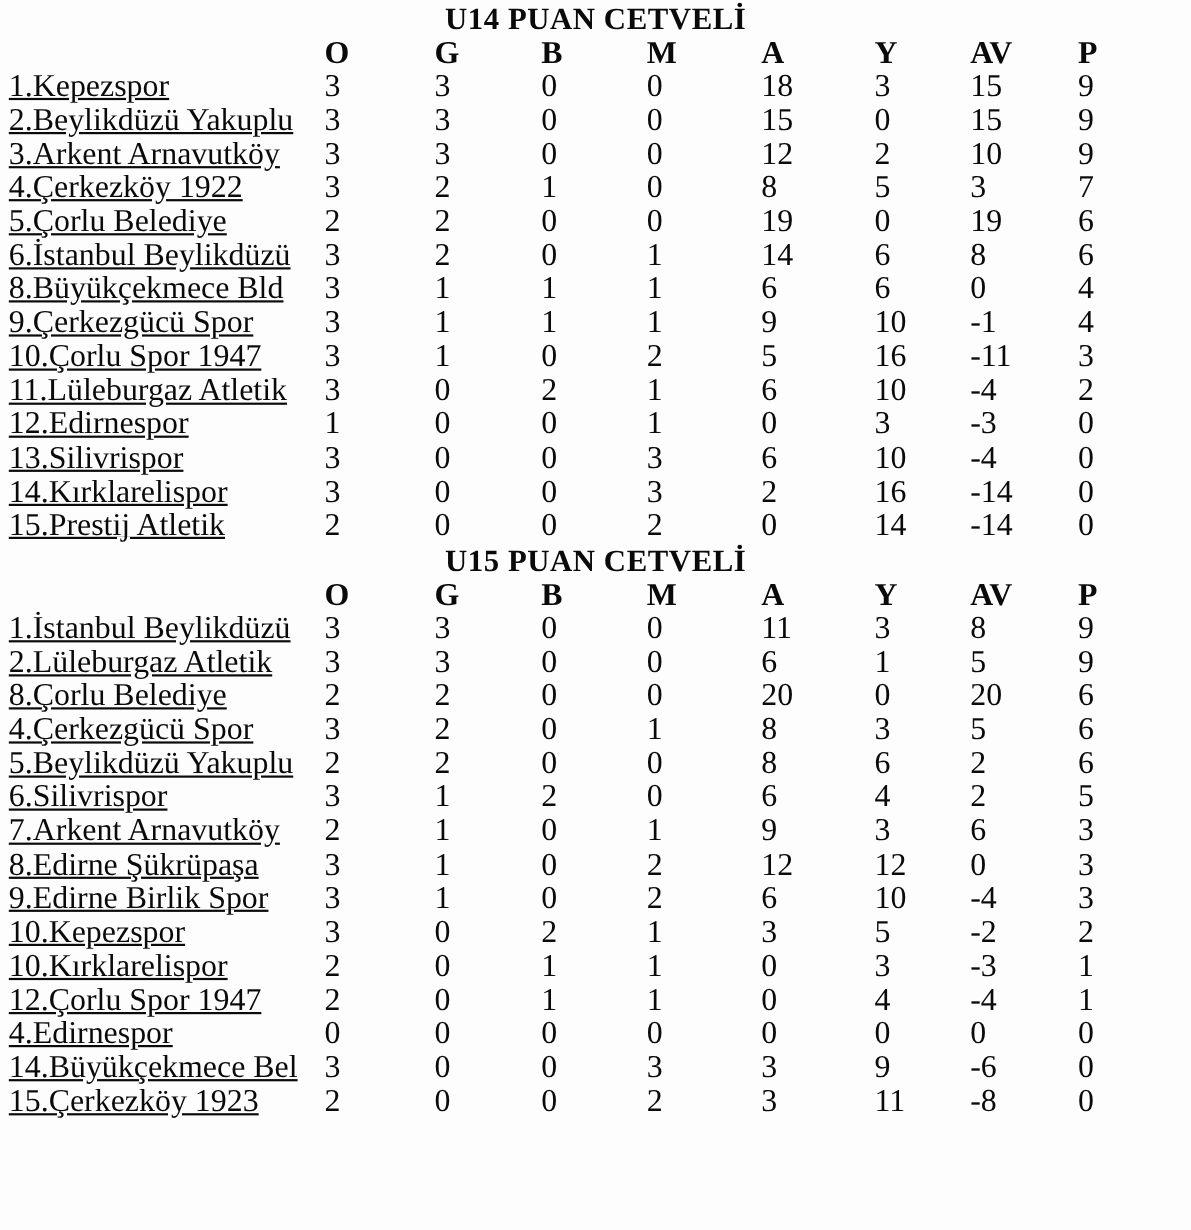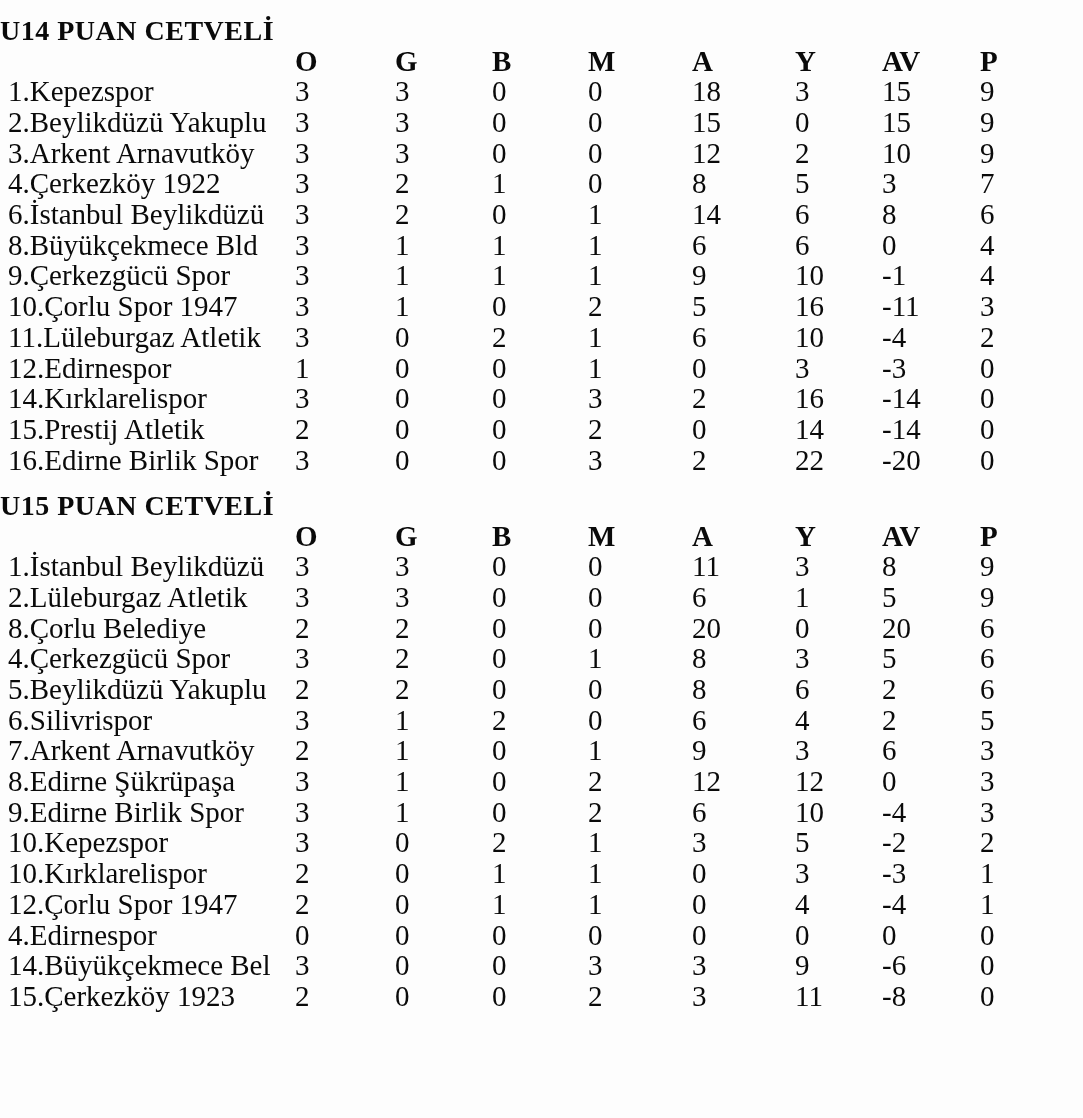--- a/index.html
+++ b/index.html
@@ -10,24 +10,24 @@
     width: 1083px;
     height: 1118px;
     background: #fdfdfd;
     color: #0a0a0a;
     font-family: "Liberation Serif", "DejaVu Serif", serif;
     overflow: hidden;
   }
   .section-title {
     font-size: 28px;
     font-weight: bold;
-    text-align: left;
+    text-align: center;
     height: 30px;
     line-height: 30px;
-    padding-top: 16px;
+    padding-top: 3px;
     letter-spacing: 0.5px;
   }
   table.standings {
     width: 1083px;
     border-collapse: collapse;
     table-layout: fixed;
   }
   table.standings tr {
     height: 30.7px;
   }
@@ -43,20 +43,21 @@
     white-space: nowrap;
     overflow: visible;
     vertical-align: middle;
     font-weight: normal;
   }
   th {
     font-weight: bold;
   }
   td.name {
     padding-left: 8px;
+    text-decoration: underline;
   }
   col.c-name { width: 295px; }
   col.c-o  { width: 100px; }
   col.c-g  { width: 97px; }
   col.c-b  { width: 96px; }
   col.c-m  { width: 104px; }
   col.c-a  { width: 103px; }
   col.c-y  { width: 87px; }
   col.c-av { width: 98px; }
   col.c-p  { width: 103px; }
@@ -132,20 +133,31 @@
             <td>3</td>
             <td>2</td>
             <td>1</td>
             <td>0</td>
             <td>8</td>
             <td>5</td>
             <td>3</td>
             <td>7</td>
           </tr>
           <tr>
+            <td class="name">5.Çorlu Belediye</td>
+            <td>2</td>
+            <td>2</td>
+            <td>0</td>
+            <td>0</td>
+            <td>19</td>
+            <td>0</td>
+            <td>19</td>
+            <td>6</td>
+          </tr>
+          <tr>
             <td class="name">6.İstanbul Beylikdüzü</td>
             <td>3</td>
             <td>2</td>
             <td>0</td>
             <td>1</td>
             <td>14</td>
             <td>6</td>
             <td>8</td>
             <td>6</td>
           </tr>
@@ -198,50 +210,50 @@
             <td>1</td>
             <td>0</td>
             <td>0</td>
             <td>1</td>
             <td>0</td>
             <td>3</td>
             <td>-3</td>
             <td>0</td>
           </tr>
           <tr>
+            <td class="name">13.Silivrispor</td>
+            <td>3</td>
+            <td>0</td>
+            <td>0</td>
+            <td>3</td>
+            <td>6</td>
+            <td>10</td>
+            <td>-4</td>
+            <td>0</td>
+          </tr>
+          <tr>
             <td class="name">14.Kırklarelispor</td>
             <td>3</td>
             <td>0</td>
             <td>0</td>
             <td>3</td>
             <td>2</td>
             <td>16</td>
             <td>-14</td>
             <td>0</td>
           </tr>
           <tr>
             <td class="name">15.Prestij Atletik</td>
             <td>2</td>
             <td>0</td>
             <td>0</td>
             <td>2</td>
             <td>0</td>
             <td>14</td>
             <td>-14</td>
-            <td>0</td>
-          </tr>
-          <tr>
-            <td class="name">16.Edirne Birlik Spor</td>
-            <td>3</td>
-            <td>0</td>
-            <td>0</td>
-            <td>3</td>
-            <td>2</td>
-            <td>22</td>
-            <td>-20</td>
             <td>0</td>
           </tr>
         </tbody>
     </table>
   </section>
 
   <section>
     <div class="section-title">U15 PUAN CETVELİ</div>
     <table class="standings">
       <colgroup>

